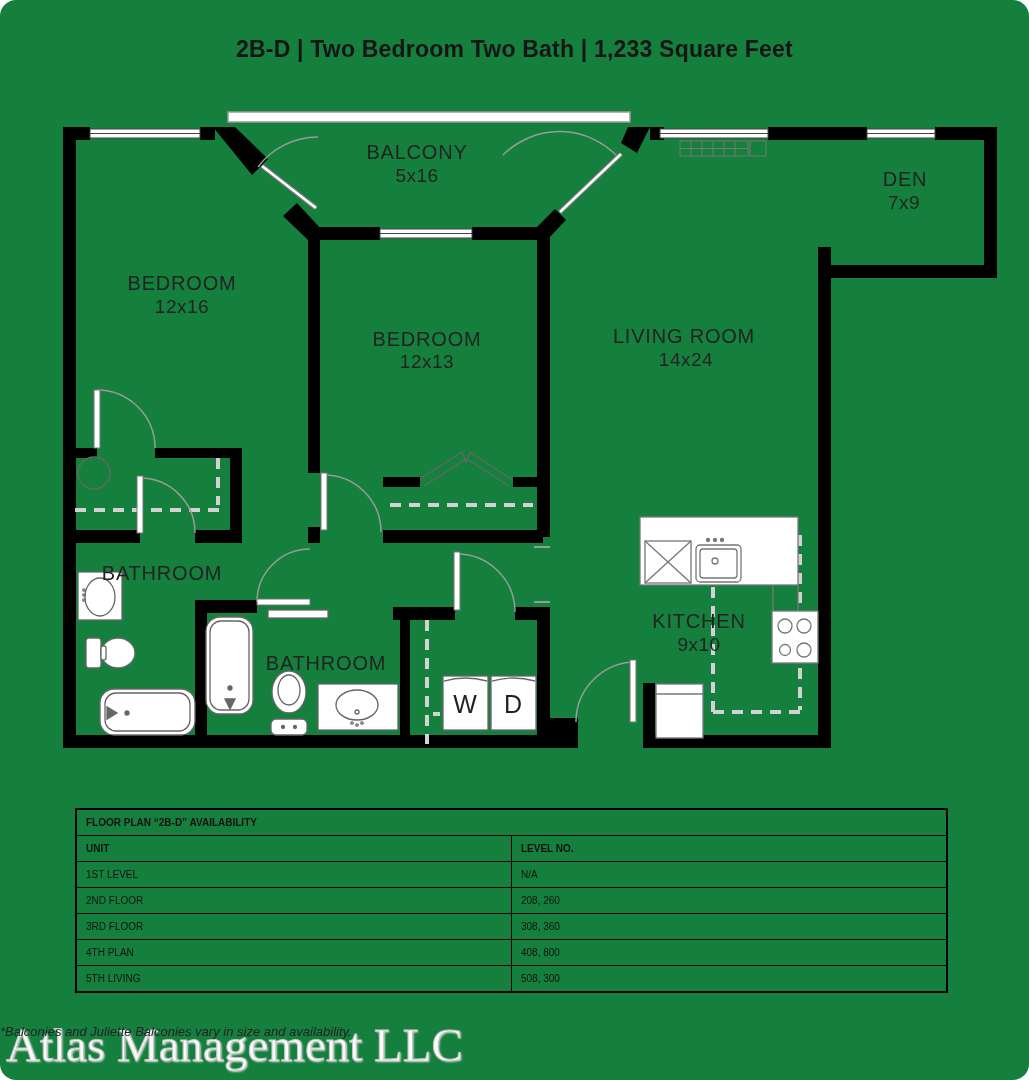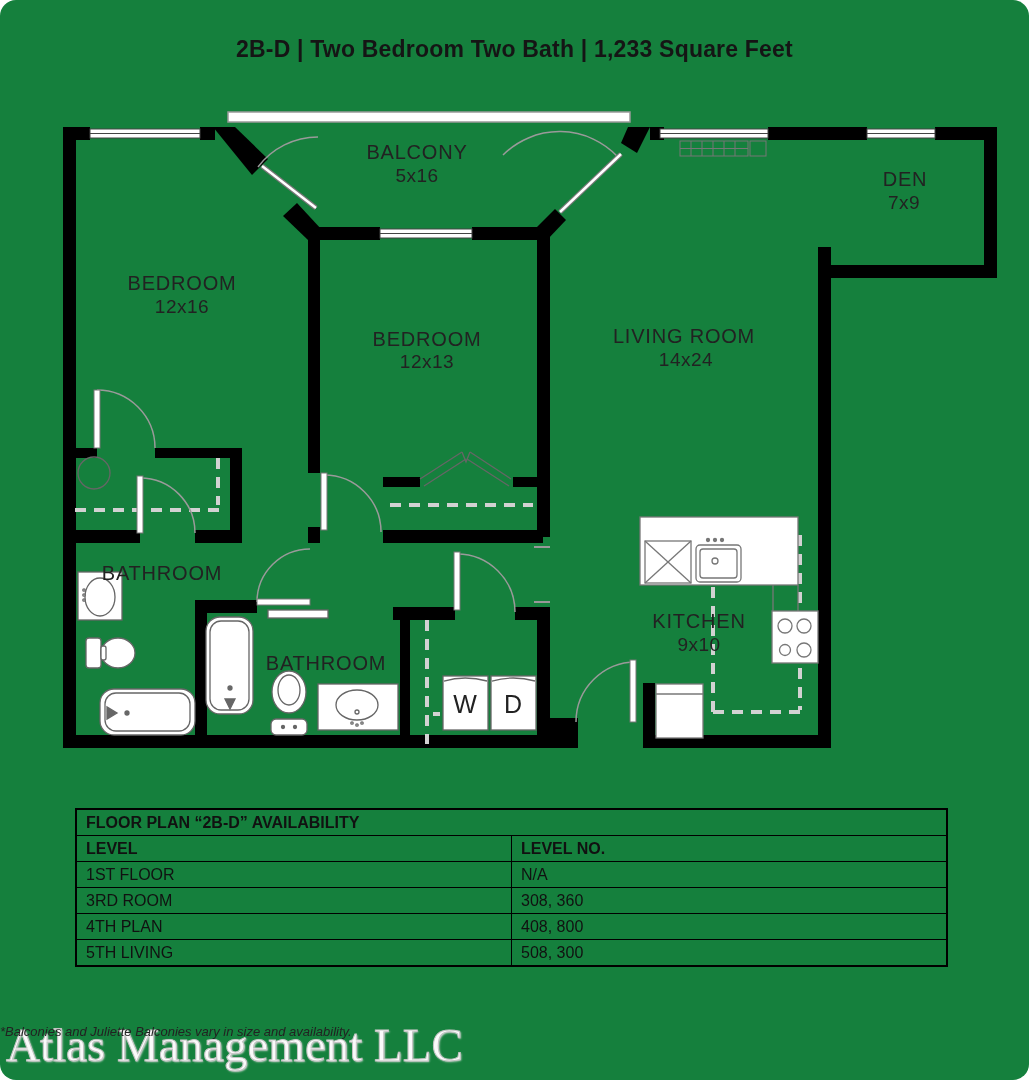--- a/index.html
+++ b/index.html
@@ -7,21 +7,21 @@
          font-family:"Liberation Sans",sans-serif;color:#1d1d1d;border-radius:16px;}
   #page-title{position:absolute;top:36px;left:0;width:1029px;text-align:center;
           font-size:23px;font-weight:700;letter-spacing:.2px;color:#151515;z-index:3;}
   #plan-svg{position:absolute;top:0;left:0;z-index:1;}
   .rl{font-size:20px;letter-spacing:.8px;fill:#222;}
   .rd{font-size:19px;letter-spacing:.5px;fill:#222;}
   .wd{font-size:25px;fill:#222;}
   text{font-family:"Liberation Sans",sans-serif;text-anchor:middle;}
   #availability{position:absolute;left:75px;top:808px;z-index:2;}
   table{border-collapse:collapse;width:873px;table-layout:fixed;}
-  td{border:1.5px solid #000;font-size:16px;padding:2px 9px;height:21px;
+  td{border:1.5px solid #000;font-size:10px;padding:2px 9px;height:21px;
      white-space:nowrap;overflow:hidden;color:#111;}
   table{border:2px solid #000;}
   td.c1{width:112px;}
   .thead td{font-weight:700;}
   #footnote{position:absolute;top:1024px;left:0;width:1029px;text-align:left;
             font-size:13px;font-style:italic;color:#222;z-index:3;}
   #watermark{position:absolute;left:6px;top:1018px;z-index:2;
              font-family:"Liberation Serif",serif;font-size:47px;color:#fafafa;
              -webkit-text-stroke:1px #c4c4c4;text-shadow:1px 1px 2px #dcdcdc;
              white-space:nowrap;}
@@ -236,29 +236,33 @@
     </g>
   </svg>
 
   <div id="availability">
     <table>
       <tbody>
         <tr class="thead">
           <td colspan="2">FLOOR PLAN “2B-D” AVAILABILITY</td>
         </tr>
         <tr class="thead">
-          <td class="c1">LEVEL</td>
+          <td class="c1">UNIT</td>
           <td>LEVEL NO.</td>
         </tr>
         <tr>
-          <td class="c1">1ST FLOOR</td>
+          <td class="c1">1ST LEVEL</td>
           <td>N/A</td>
         </tr>
         <tr>
-          <td class="c1">3RD ROOM</td>
+          <td class="c1">2ND FLOOR</td>
+          <td>208, 260</td>
+        </tr>
+        <tr>
+          <td class="c1">3RD FLOOR</td>
           <td>308, 360</td>
         </tr>
         <tr>
           <td class="c1">4TH PLAN</td>
           <td>408, 800</td>
         </tr>
         <tr>
           <td class="c1">5TH LIVING</td>
           <td>508, 300</td>
         </tr>

